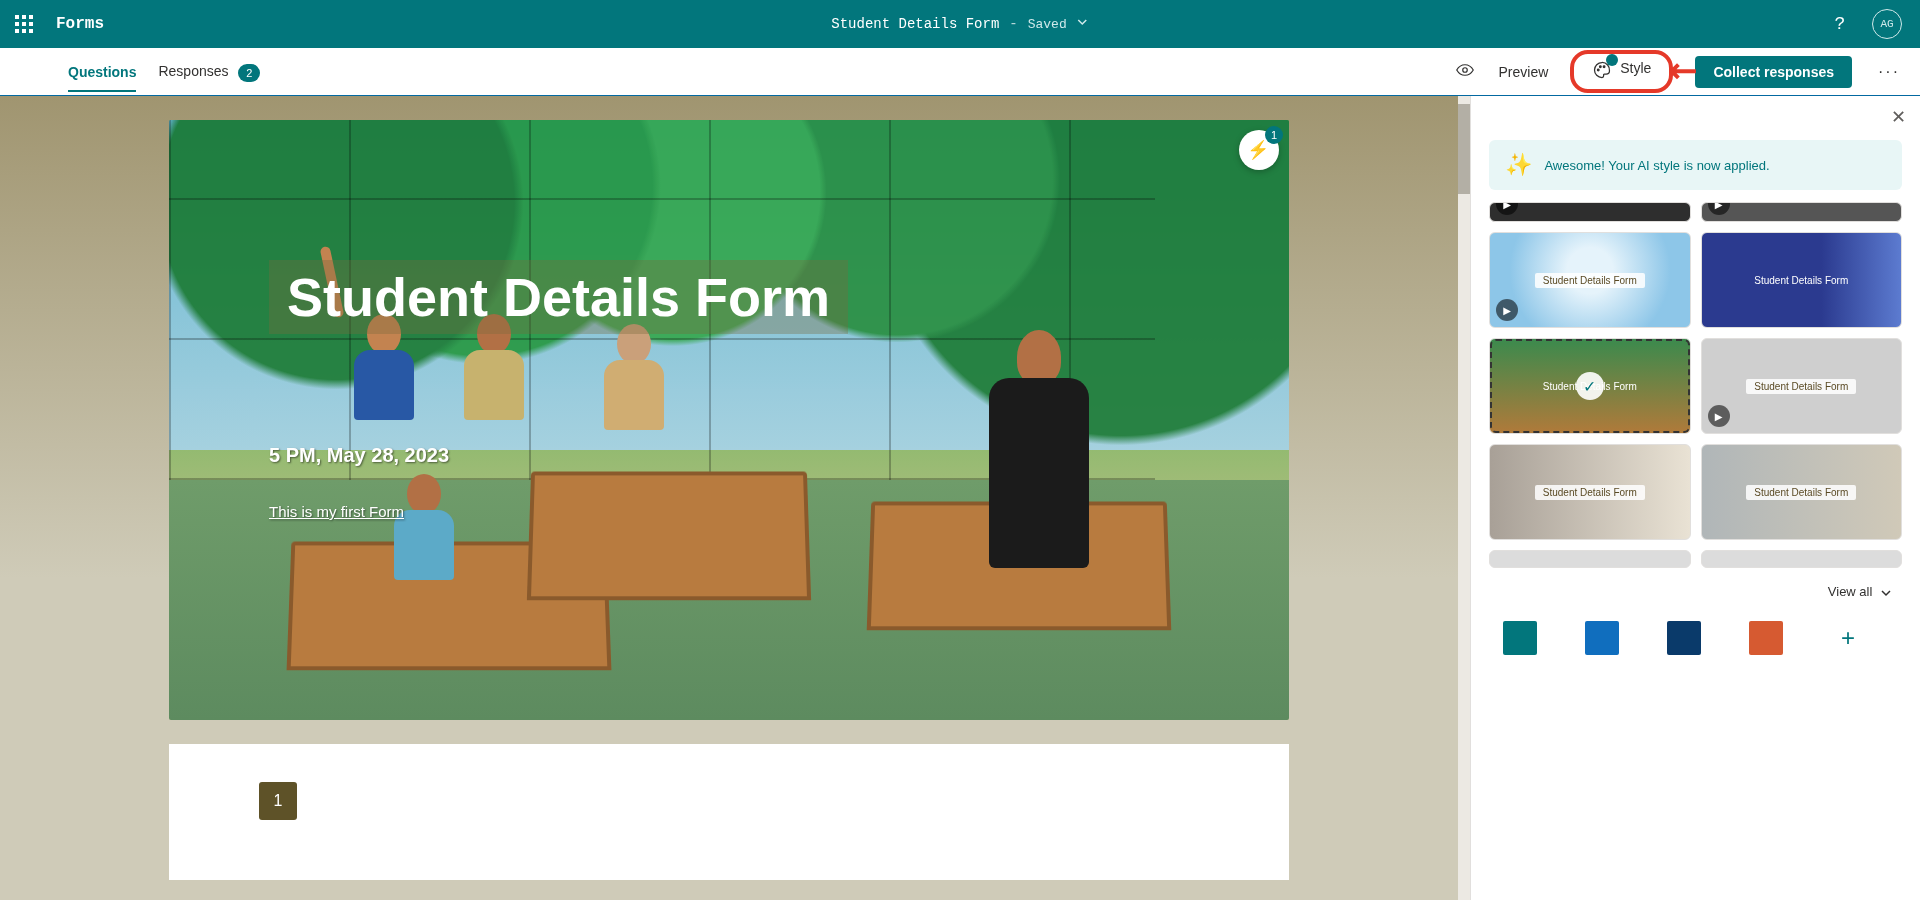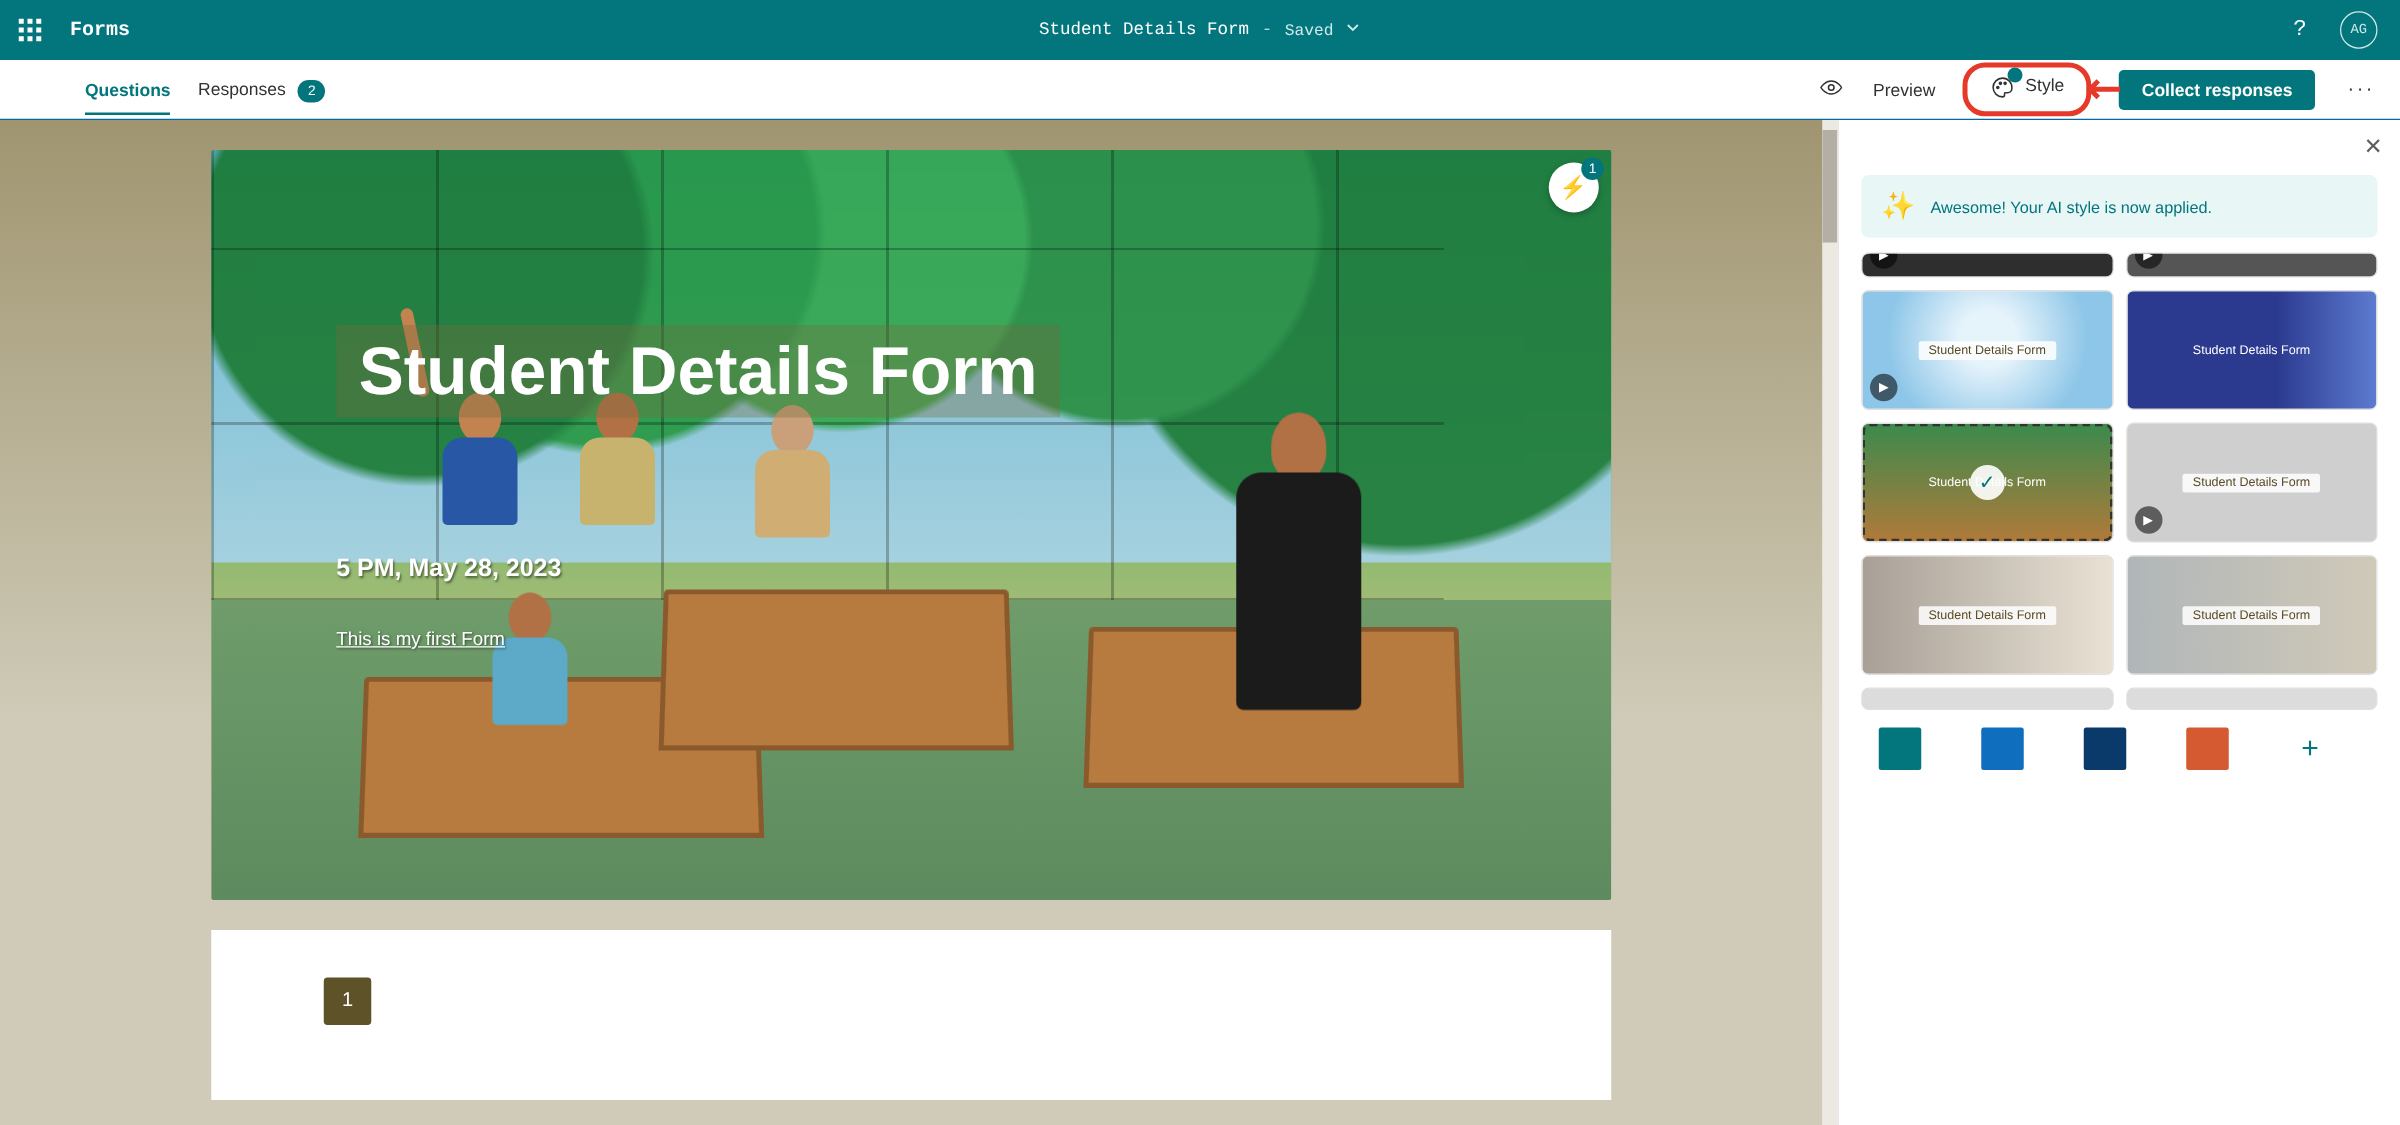--- a/index.html
+++ b/index.html
@@ -280,20 +280,26 @@
           </div>
         <div class="theme-card tc-office">
             <span class="card-label">Student Details Form</span>
           </div>
         <div class="theme-card tc-desk">
             <span class="card-label">Student Details Form</span>
           </div>
         <div class="theme-card tc-last1"></div>
         <div class="theme-card tc-last2"></div>
       </div>
+      <div class="viewall">
+        <span>View all</span>
+        <svg width="12" height="12" viewBox="0 0 12 12" fill="none" stroke="#323130" stroke-width="1.5">
+            <path d="M2 4l4 4 4-4"></path>
+          </svg>
+      </div>
       <div class="swatches">
         <div class="swatch sw-teal"></div>
         <div class="swatch sw-blue"></div>
         <div class="swatch sw-navy"></div>
         <div class="swatch sw-orange"></div>
         <div class="swatch sw-add">+</div>
       </div>
     </div>
   </div>
 </div>

